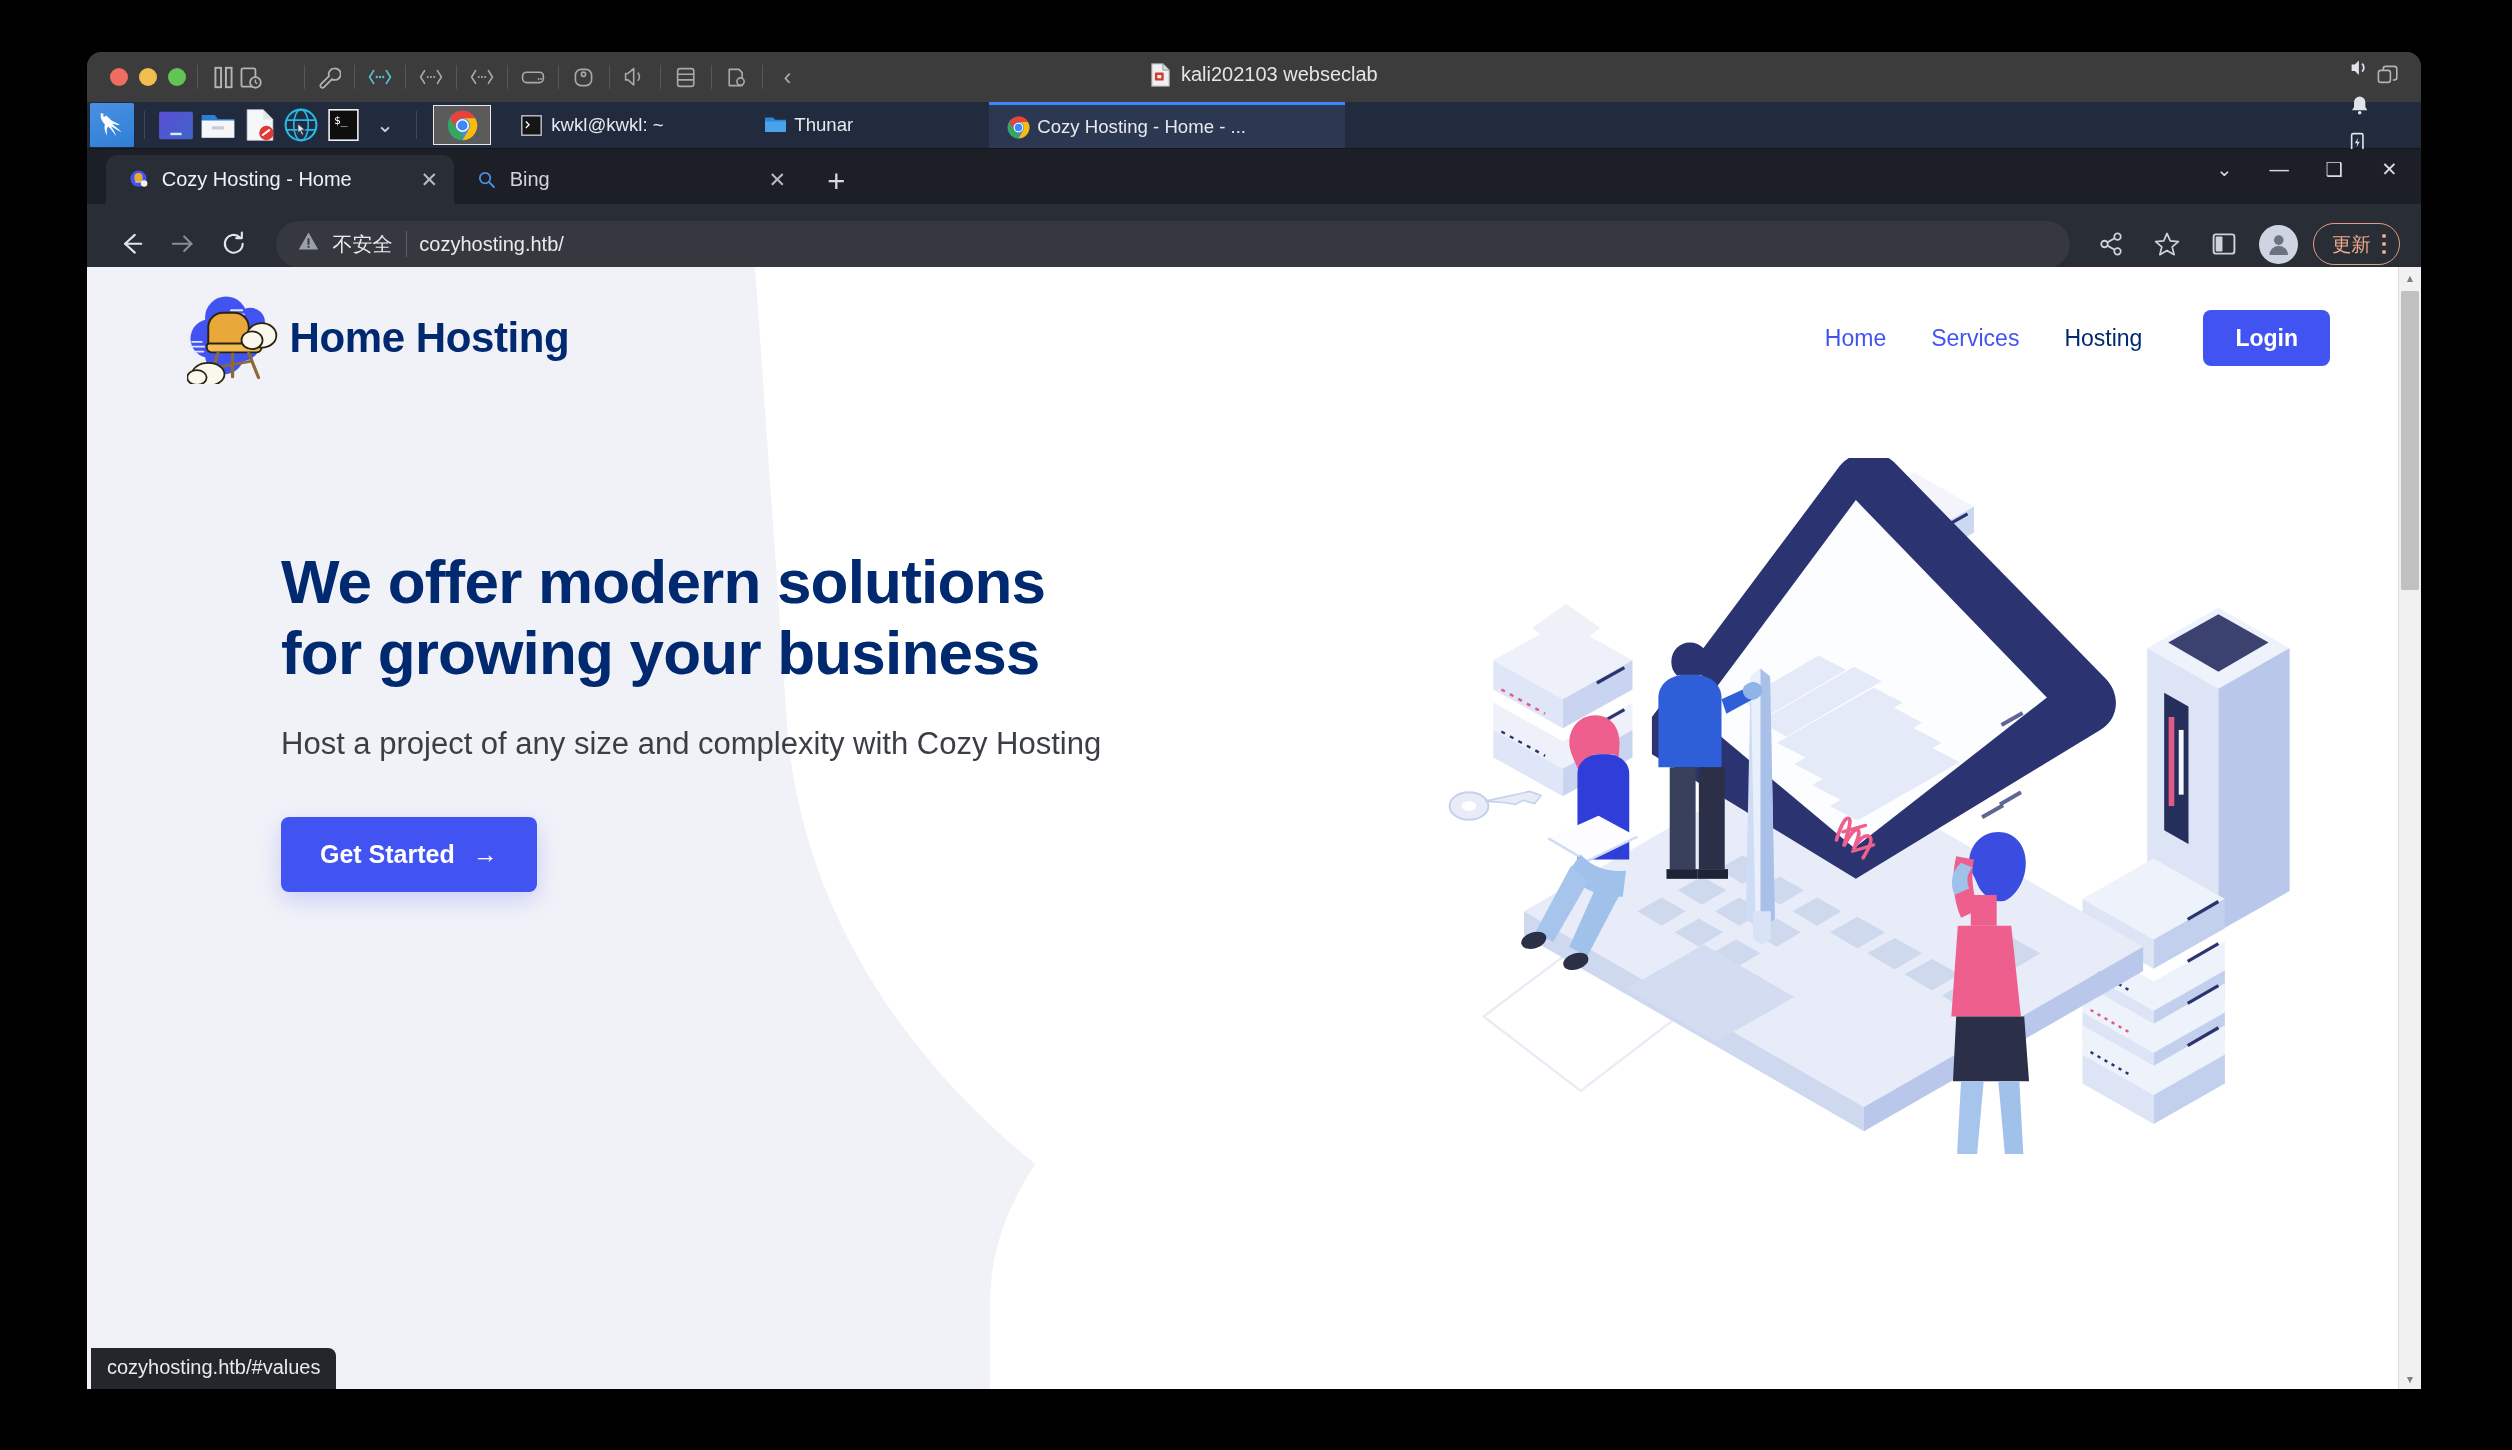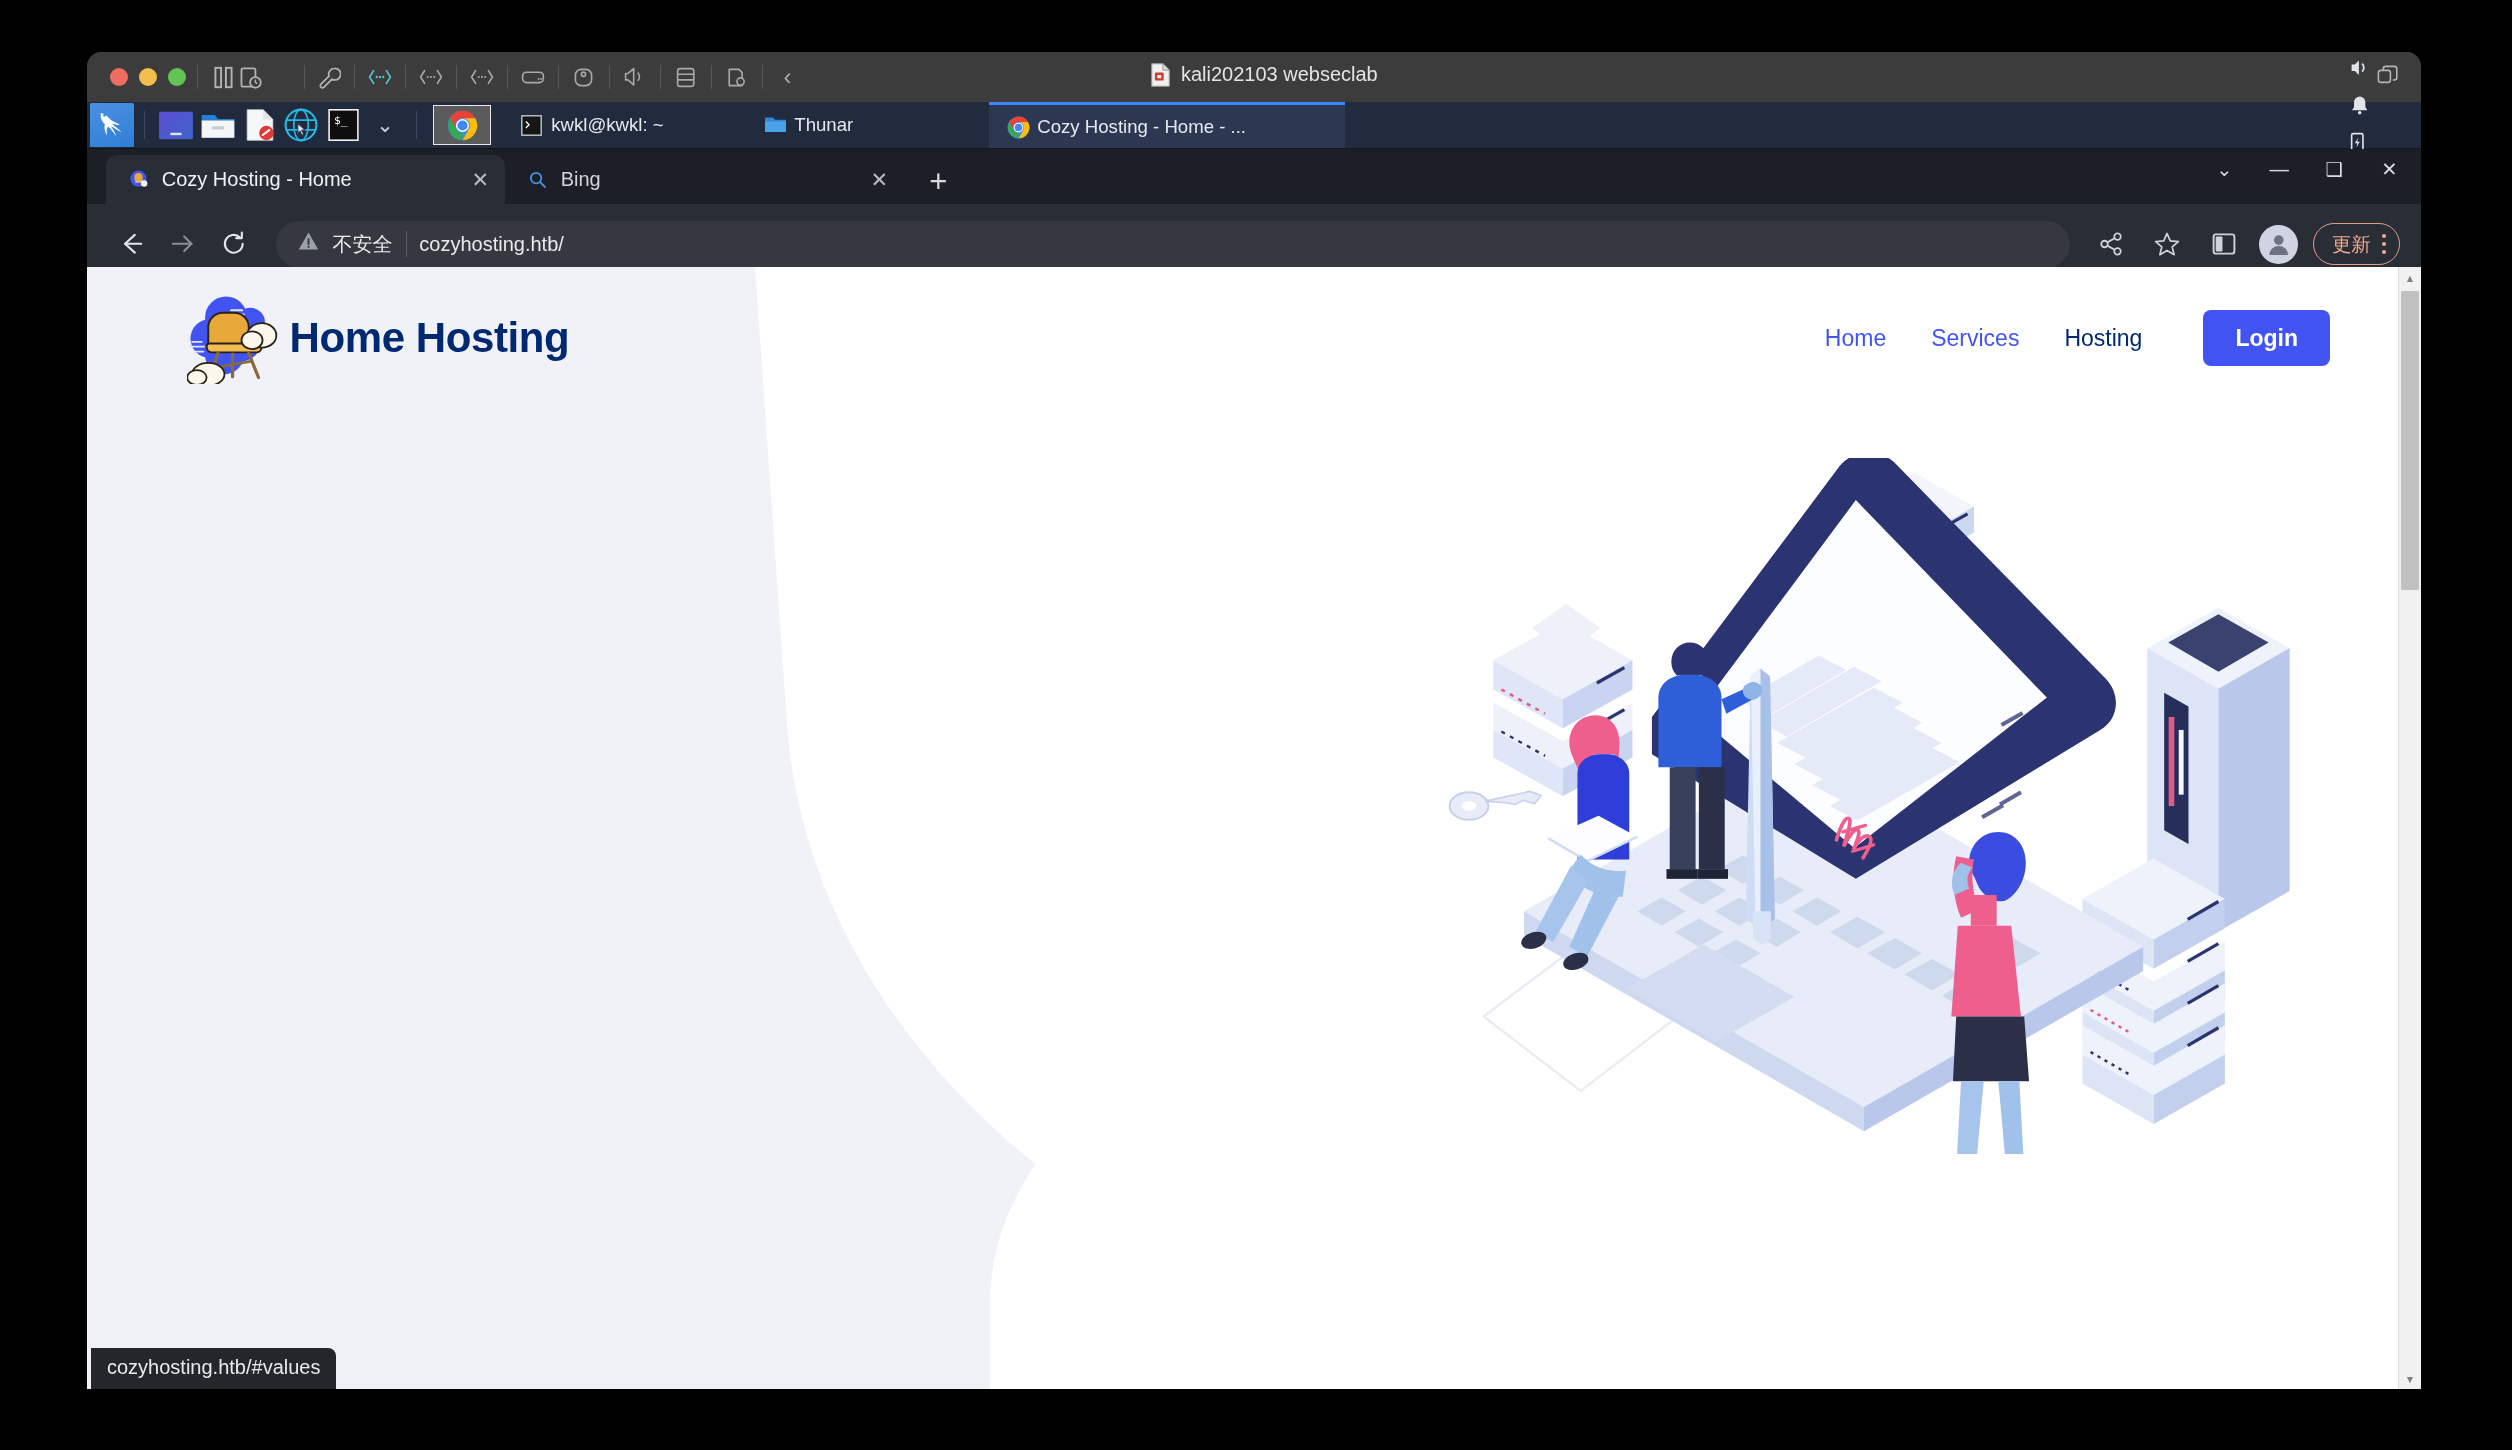--- a/index.html
+++ b/index.html
@@ -82,21 +82,21 @@
   #chrome {
     position:absolute; left:0; right:0; top:97px; bottom:0;
     background:#1c1f26;
   }
   
   #tabstrip {
     height:55px; background:#1c1f26;
     display:flex; align-items:flex-end; padding-left:19.4px; position:relative;
   }
   .tab {
-    height:49px; width:399px; display:flex; align-items:center;
+    height:49px; width:348px; display:flex; align-items:center;
     gap:11.3px; padding:0 13px 0 21px;
     border-radius:11.3px 11.3px 0 0; font-size:20px; color:#d2d4da;
     position:relative;
   }
   .tab.active { background:#292d35; color:#f1f2f5; }
   .tab .favicon { width:23px;height:23px; flex:0 0 auto; display:flex;align-items:center;justify-content:center;}
   .tab .tab-title { flex:1; overflow:hidden; white-space:nowrap; text-overflow:ellipsis; }
   .tab .tab-close { width:24px;height:24px; display:flex;align-items:center;justify-content:center;
                     color:#b8bac0; font-size:21px; }
   #newtab { width:45px;height:45px; display:flex;align-items:center;justify-content:center;
@@ -594,20 +594,31 @@
 
           <nav id="site-nav">
             <a class="navlink">Home</a>
             <a class="navlink">Services</a>
             <a class="navlink dark">Hosting</a>
             <a id="login-btn">Login</a>
           </nav>
         </div>
 
         <div id="hero">
+          <div id="hero-copy">
+            <h1 id="hero-title">
+              <span>We offer modern solutions</span><br>
+              <span>for growing your business</span>
+            </h1>
+            <p id="hero-sub">Host a project of any size and complexity with Cozy Hosting</p>
+            <a id="get-started">
+              <span>Get Started</span>
+              <span>→</span>
+            </a>
+          </div>
 
           <div id="hero-art">
             <svg width="955" height="696" viewBox="0 0 1180 860">
 
               <path d="M60 690l120-90 120 90-120 92z" fill="none" stroke="#e9ecf5" stroke-width="3" stroke-linejoin="round" rx="16"></path>
 
               <path d="M120 210l42-30 42 30-42 32z" fill="#eef1f8"></path>
 
               <g>
                 <ellipse cx="42" cy="430" rx="24" ry="17" fill="#e7ecf8" stroke="#c5d1ea" stroke-width="2.5"></ellipse>

